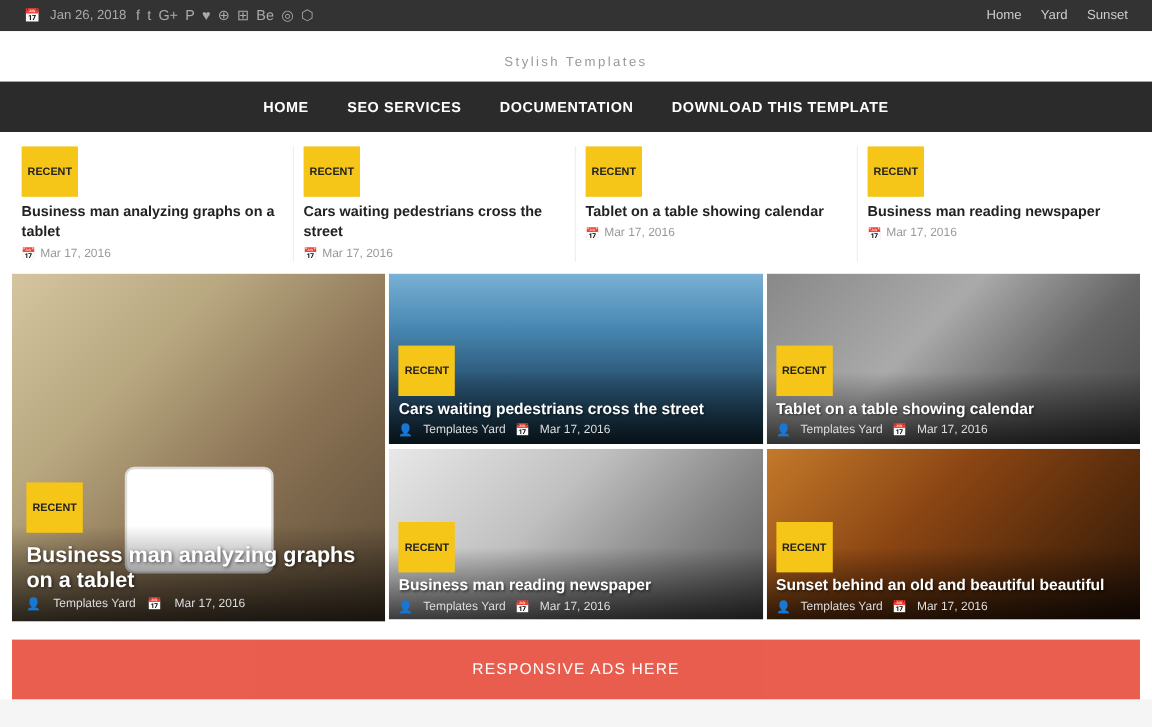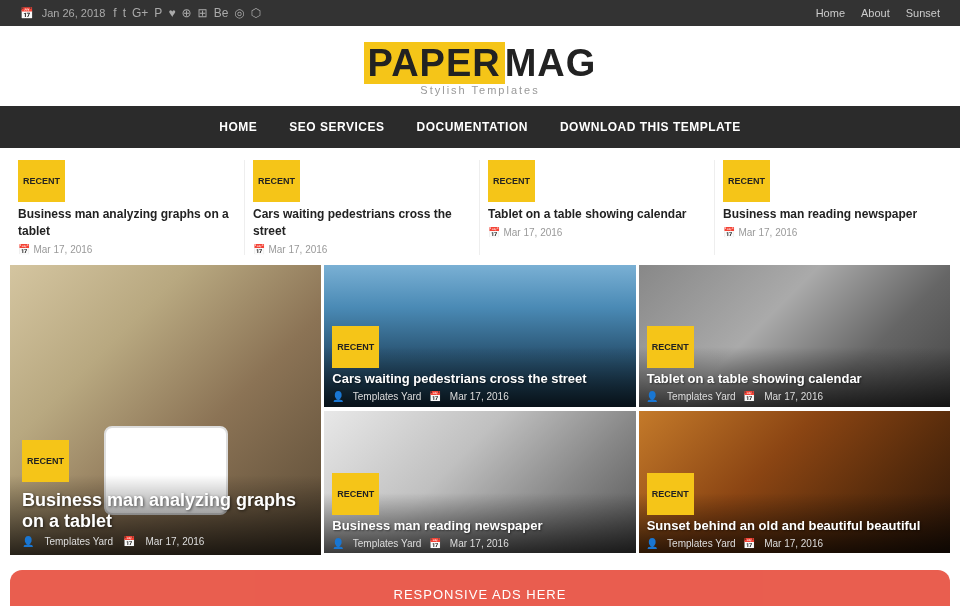--- a/index.html
+++ b/index.html
@@ -278,21 +278,20 @@
       background: #e74c3c;
       height: 50px;
       display: flex;
       align-items: center;
       justify-content: center;
       margin: 5px 10px 0;
       color: #fff;
       font-size: 13px;
       letter-spacing: 1px;
       opacity: 0.9;
-      border-radius: 12px;
     }
   </style>
 </head>
 <body>
 
 <div class="top-bar">
   <div class="top-bar-left">
     <span>📅</span>
     <span>Jan 26, 2018</span>
     <div class="top-bar-social">
@@ -303,29 +302,26 @@
       <span>♥</span>
       <span>⊕</span>
       <span>⊞</span>
       <span>Be</span>
       <span>◎</span>
       <span>⬡</span>
     </div>
   </div>
   <div class="top-bar-right">
     <a>Home</a>
-    <a>About</a>
+    <a>Yard</a>
     <a>Sunset</a>
   </div>
 </div>
 
 <div class="site-header">
-  <div class="site-title">
-    <span class="yellow">PAPER</span><span>MAG</span>
-  </div>
   <div class="site-tagline">Stylish Templates</div>
 </div>
 
 <nav class="main-nav">
   <a>HOME</a>
   <a>SEO SERVICES</a>
   <a>DOCUMENTATION</a>
   <a>DOWNLOAD THIS TEMPLATE</a>
 </nav>
 

